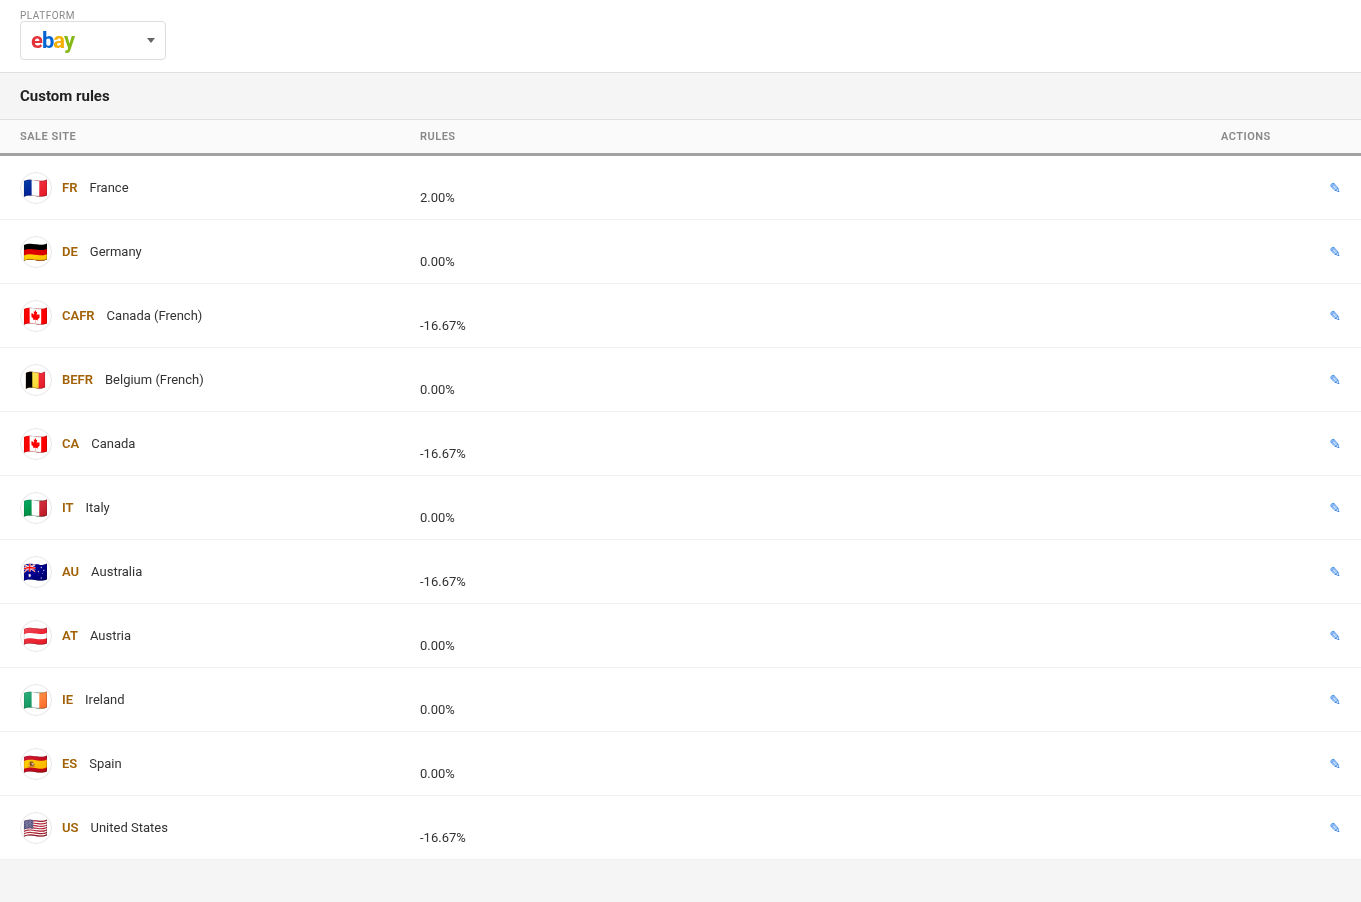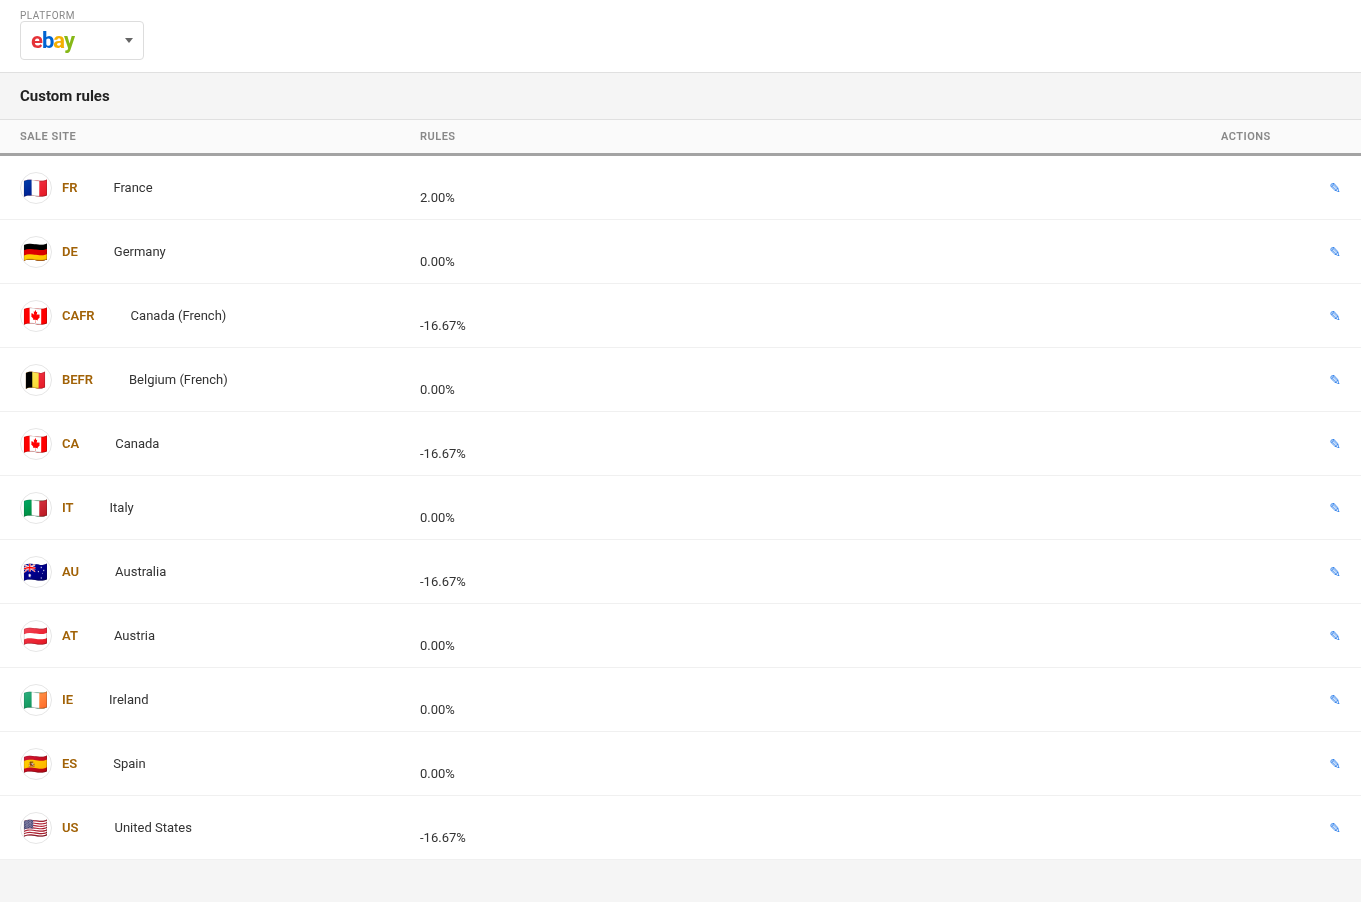--- a/index.html
+++ b/index.html
@@ -21,21 +21,21 @@
       letter-spacing: 0.5px;
     }
     .platform-select {
       display: flex;
       align-items: center;
       border: 1px solid #ddd;
       border-radius: 4px;
       padding: 6px 10px;
       background: #fff;
       cursor: pointer;
-      width: 124px;
+      width: 146px;
       justify-content: space-between;
     }
     .ebay-logo {
       font-size: 22px;
       font-weight: bold;
       letter-spacing: -1px;
     }
     .ebay-e { color: #e53238; }
     .ebay-b { color: #0064d2; }
     .ebay-a { color: #f5af02; }
@@ -100,21 +100,20 @@
     }
     .country-code {
       font-weight: 600;
       font-size: 13px;
       color: #a16207;
       margin-right: 2px;
     }
     .country-name {
       font-size: 13px;
       color: #333;
-      margin-left: 24px;
     }
     .rules-value {
       font-size: 13px;
       color: #333;
       margin-top: 20px;
     }
     .actions-cell {
       display: flex;
       justify-content: flex-end;
     }

